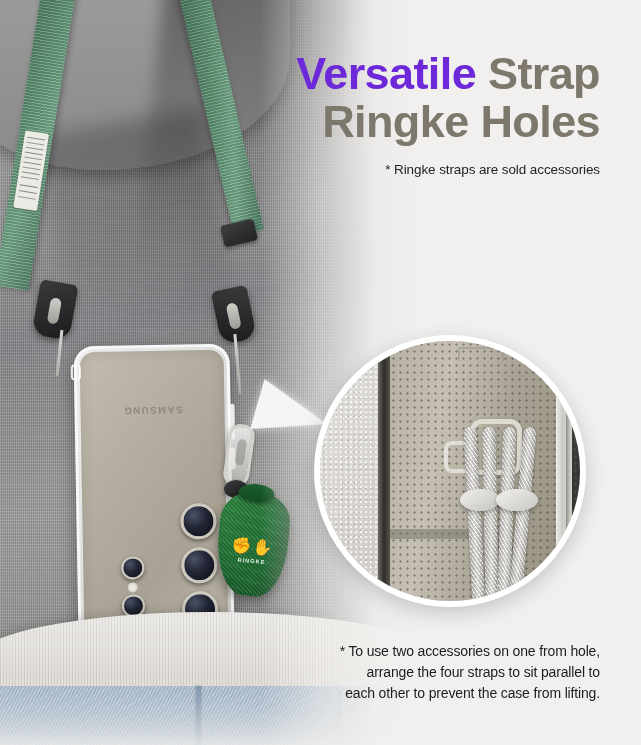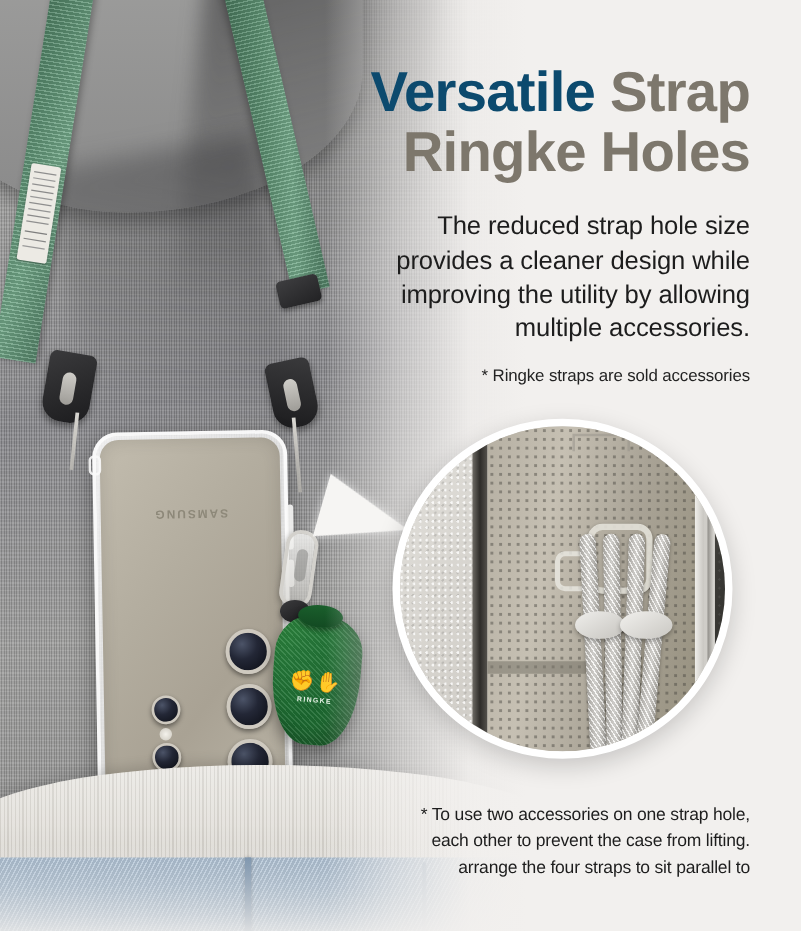--- a/index.html
+++ b/index.html
@@ -389,21 +389,21 @@
   
   .copy {
     position:absolute; right:41px; top:50px; width:560px;
     text-align:right;
     z-index:40;
   }
   .headline {
     font-size:45px; font-weight:700; line-height:1.06;
     letter-spacing:-.6px;
   }
-  .h-black { color:#0c4a6e; }
+  .h-black { color:#6d28d9; }
   .h-taupe { color:#7d776c; }
   .body-copy {
     margin-top:22px;
     font-size:20.5px; line-height:1.33; color:#1d1d1d;
     letter-spacing:-.1px;
   }
   .note {
     margin-top:17px;
     font-size:13.5px; color:#232323; letter-spacing:-.1px;
   }
@@ -527,29 +527,23 @@
 
   <div class="copy">
     <div class="headline">
       <div>
         <span class="h-black">Versatile</span>
         <span class="h-taupe">Strap</span>
       </div>
       <div class="h-taupe">Ringke Holes</div>
     </div>
 
-    <div class="body-copy">
-      <div>The reduced strap hole size</div>
-      <div>provides a cleaner design while</div>
-      <div>improving the utility by allowing</div>
-      <div>multiple accessories.</div>
-    </div>
 
     <div class="note">* Ringke straps are sold accessories</div>
   </div>
 
   <div class="footnote">
-    <div>* To use two accessories on one strap hole,</div>
+    <div>* To use two accessories on one from hole,</div>
+    <div>arrange the four straps to sit parallel to</div>
     <div>each other to prevent the case from lifting.</div>
-    <div>arrange the four straps to sit parallel to</div>
   </div>
 
 </div>
 
 </body></html>

